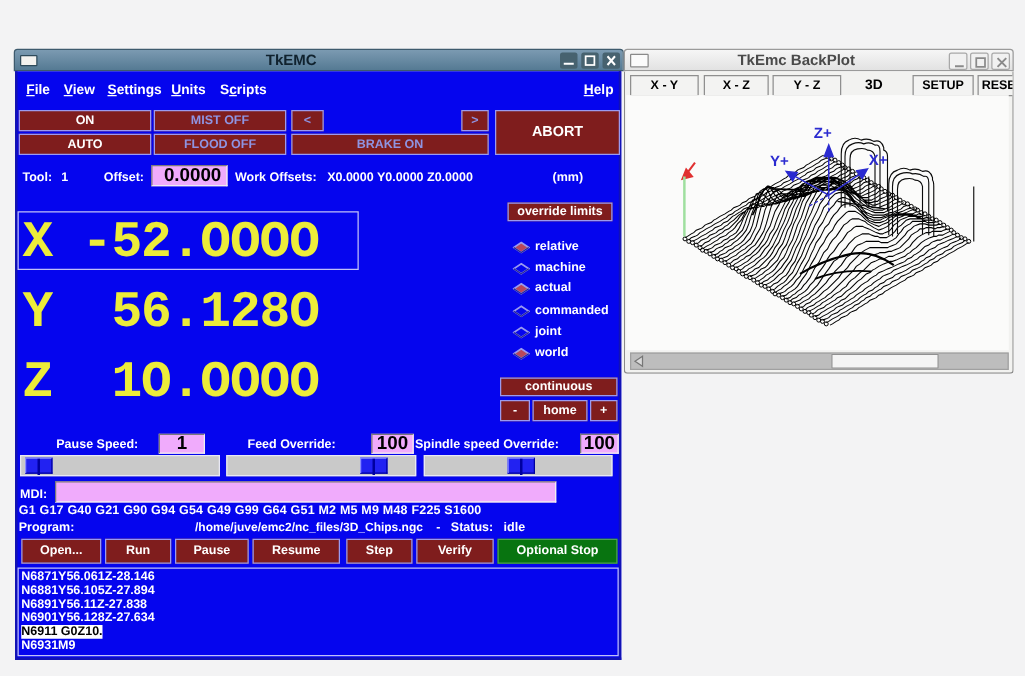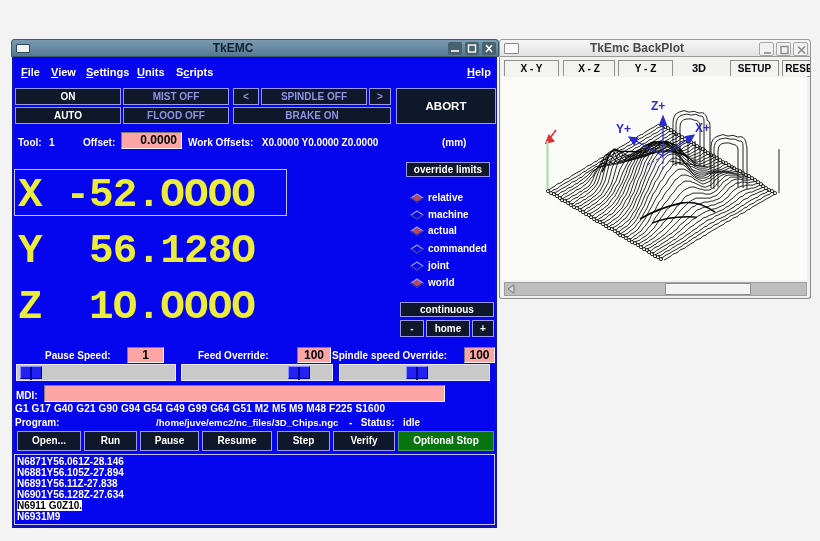--- a/index.html
+++ b/index.html
@@ -5,22 +5,22 @@
 #stage{position:relative;width:820px;height:541px}
 .abs{position:absolute}
 
 #w1tb{left:11px;top:39px;width:488px;height:18px;background:linear-gradient(#7b9ab1,#557a93);border:1px solid #3d5a6d;border-radius:3px 3px 0 0;color:#10222e;font-size:12px;font-weight:bold;text-align:center;line-height:17px;padding-right:44px;box-sizing:border-box}
 #w1tb .mbox{position:absolute;left:4px;top:4px;width:14px;height:9px;background:#f4f2ef;border:1px solid #2e4a5a;border-radius:1px}
 .tbtn{position:absolute;top:2px;width:14px;height:13px;background:#47626f;border-radius:2px;color:#fff}
 .tbtn svg{position:absolute;left:0;top:0}
 #w1{left:12px;top:57px;width:485px;height:471px;background:#0505ee;border-left:2px solid #1212b4;border-right:2px solid #1212b4;border-bottom:2px solid #1212b4}
 .wt{color:#fff;font-size:10px;font-weight:bold;white-space:pre}
 .dim{color:#8f94e2}
-.blub{background:#0f172a;border:1px solid #9a9af0;color:#fff;font-size:10px;font-weight:bold;text-align:center}
-.entry{background:#fca5a5;border-top:1px solid #7a7a7a;border-left:1px solid #7a7a7a;border-right:1px solid #efefef;border-bottom:1px solid #efefef;color:#000;font-size:12px;font-weight:bold;text-align:right}
+.blub{background:#7f1d1d;border:1px solid #9a9af0;color:#fff;font-size:10px;font-weight:bold;text-align:center}
+.entry{background:#f0abfc;border-top:1px solid #7a7a7a;border-left:1px solid #7a7a7a;border-right:1px solid #efefef;border-bottom:1px solid #efefef;color:#000;font-size:15px;font-weight:bold;text-align:right}
 .mono{font-family:"Liberation Mono",monospace}
 .mn{font-size:11px}
 .dro{color:#ecec3a;font-size:41px;font-weight:bold;white-space:pre;line-height:41px;letter-spacing:-0.9px}
 .rlab{color:#fff;font-size:10px;font-weight:bold}
 .track{background:#c9c9c9;border:1px solid #e8e8f4}
 .thumb{position:absolute;top:1px;height:13px;width:22px;background:#2222f2;border:1px solid #8a8cff;border-bottom-color:#0000a0;border-right-color:#0000a0}
 .thumb i{position:absolute;left:9px;top:0;width:2px;height:13px;background:#0000a0;display:block}
 
 #w2tb{left:499px;top:39px;width:312px;height:18px;background:linear-gradient(#f6f6f6,#e2e2e2);border:1px solid #9a9a9a;border-radius:3px 3px 0 0;color:#4a4a4a;font-size:12px;font-weight:bold;text-align:center;line-height:17px;padding-right:36px;box-sizing:border-box}
 #w2tb .mbox{position:absolute;left:4px;top:3px;width:15px;height:11px;background:#fbfbfb;border:1px solid #8a8a8a;border-radius:1px}
@@ -54,21 +54,20 @@
  <div class="abs wt mn" style="left:21px;top:66px"><u>F</u>ile</div>
  <div class="abs wt mn" style="left:51px;top:66px"><u>V</u>iew</div>
  <div class="abs wt mn" style="left:86px;top:66px"><u>S</u>ettings</div>
  <div class="abs wt mn" style="left:137px;top:66px"><u>U</u>nits</div>
  <div class="abs wt mn" style="left:176px;top:66px">S<u>c</u>ripts</div>
  <div class="abs wt mn" style="left:467px;top:66px"><u>H</u>elp</div>
 
  <div class="abs blub" style="left:15px;top:88px;width:106px;height:17px;line-height:16px">ON</div>
  <div class="abs blub" style="left:123px;top:88px;width:106px;height:17px;line-height:16px"><span class="dim">MIST OFF</span></div>
  <div class="abs blub" style="left:233px;top:88px;width:26px;height:17px;line-height:16px"><span class="dim">&lt;</span></div>
- <div class="abs blub" style="left:261px;top:88px;width:106px;height:17px;line-height:16px"><span class="dim">SPINDLE OFF</span></div>
  <div class="abs blub" style="left:369px;top:88px;width:22px;height:17px;line-height:16px"><span class="dim">&gt;</span></div>
  <div class="abs blub" style="left:15px;top:107px;width:106px;height:17px;line-height:16px">AUTO</div>
  <div class="abs blub" style="left:123px;top:107px;width:106px;height:17px;line-height:16px"><span class="dim">FLOOD OFF</span></div>
  <div class="abs blub" style="left:233px;top:107px;width:158px;height:17px;line-height:16px"><span class="dim">BRAKE ON</span></div>
  <div class="abs blub" style="left:396px;top:88px;width:100px;height:36px;line-height:34px;font-size:11.5px">ABORT</div>
 
  <div class="abs wt" style="left:18px;top:137px">Tool:</div>
  <div class="abs wt" style="left:49px;top:137px">1</div>
  <div class="abs wt" style="left:83px;top:137px">Offset:</div>
  <div class="abs entry" style="left:121px;top:132px;width:61px;height:17px;line-height:15px;padding-right:4px">0.0000</div>

